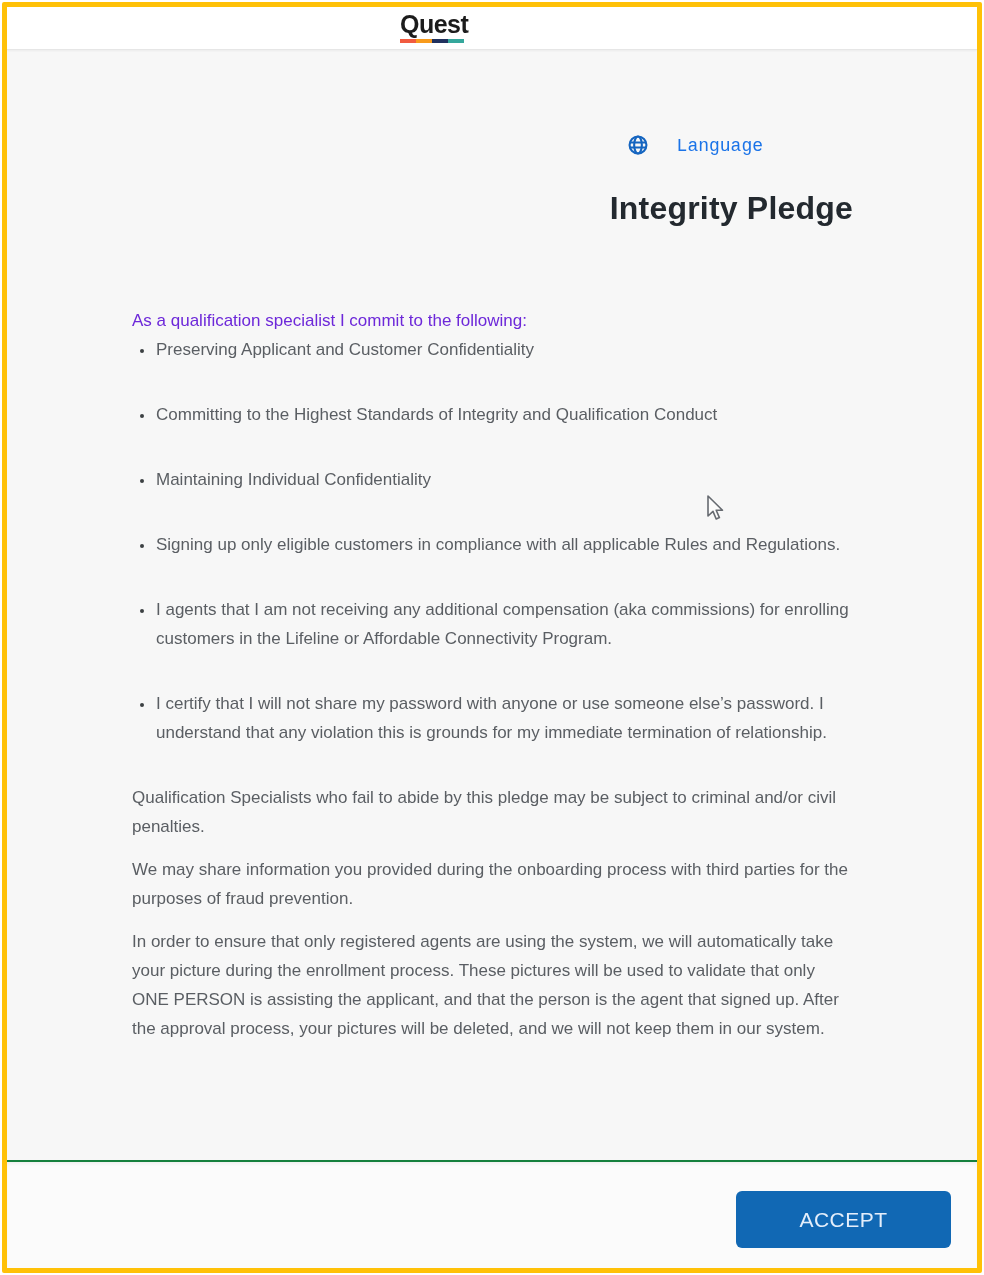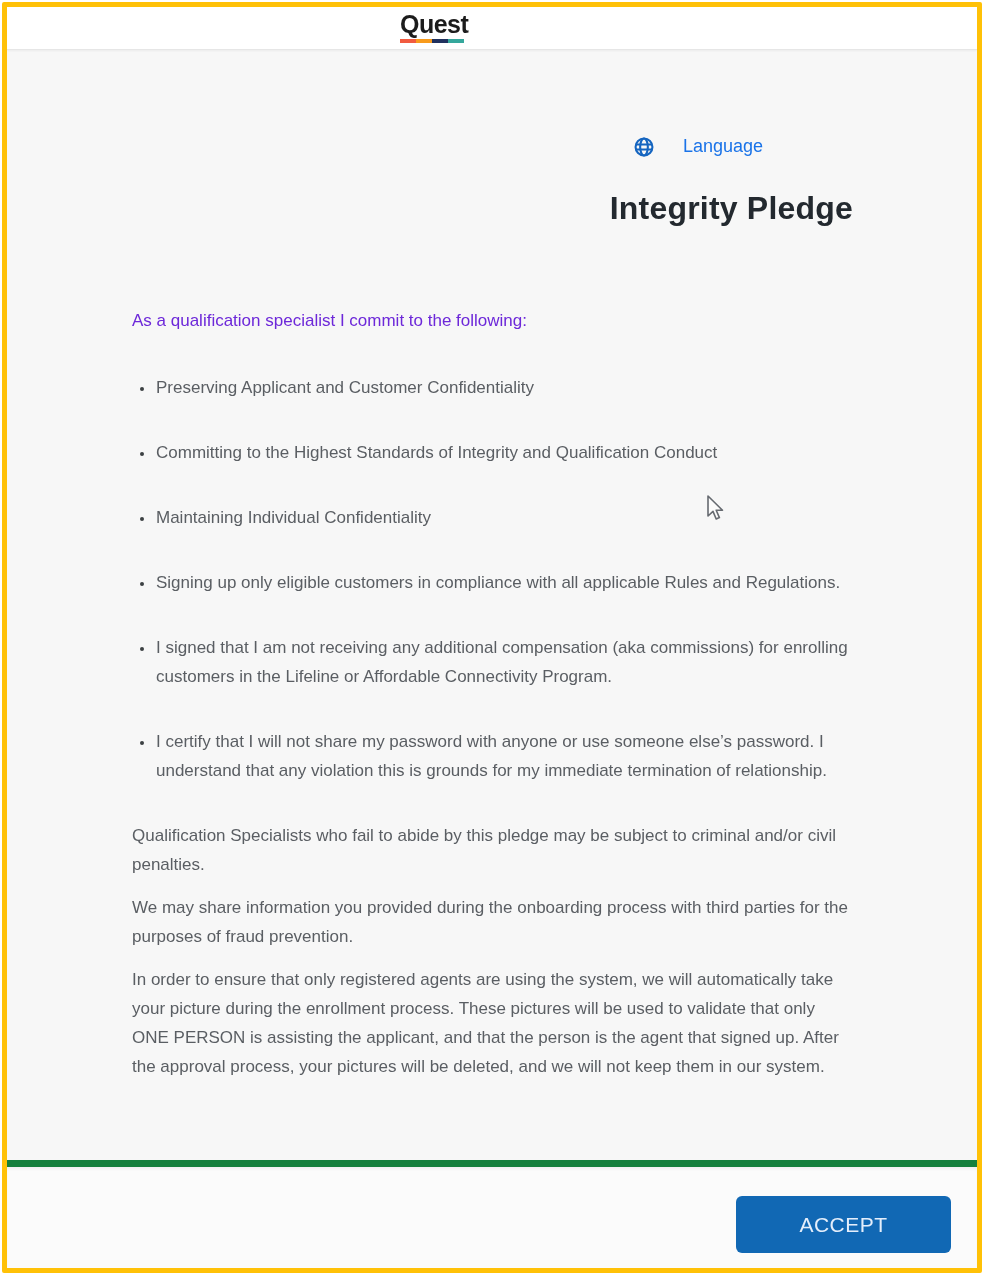--- a/index.html
+++ b/index.html
@@ -58,24 +58,25 @@
     flex: 1 1 auto;
     background: #f7f7f7;
     padding: 36px 124px 0 125px;
     position: relative;
     overflow: hidden;
   }
   .language {
     position: absolute;
     top: 84px; right: 214px;
     display: inline-flex;
-    align-items: flex-end;
+    align-items: flex-start;
     gap: 28px;
     cursor: pointer;
     text-decoration: none;
+    font-family: Liberation Mono, monospace;
   }
   .language .lang-label {
     color: #1A73E8;
     font-size: 18px;
     line-height: 24px;
   }
   .globe-svg { display: block; }
   .page-title {
     margin-top: 100px;
     text-align: right;
@@ -85,21 +86,20 @@
     color: #23292F;
     letter-spacing: 0.2px;
   }
   .intro {
     margin-top: 76px;
     font-size: 17px;
     line-height: 29px;
     color: #6d28d9;
   }
   .pledge-list {
-    margin-top: 38px;
     list-style: disc outside;
     padding-left: 23px;
   }
   .pledge-list li {
     font-size: 17px;
     line-height: 29px;
     color: #5A5E63;
     margin-bottom: 36px;
     padding-left: 1px;
   }
@@ -108,21 +108,21 @@
     font-size: 17px;
     line-height: 29px;
     color: #5A5E63;
     margin-top: 14px;
   }
   .para.first { margin-top: 34px; }
   
   .footer {
     flex: 0 0 108px;
     background: #fbfbfb;
-    border-top: 7px solid #15803d;
+    border-top: 2px solid #15803d;
     box-shadow: inset 0 3px 4px -2px rgba(0,0,0,0.07);
     display: flex;
     justify-content: flex-end;
     align-items: flex-start;
     padding: 29px 26px 12px 0;
     position: relative;
     z-index: 2;
   }
   .accept-btn {
     width: 215px;
@@ -174,21 +174,21 @@
 
     <h1 class="page-title">Integrity Pledge</h1>
 
     <p class="intro">As a qualification specialist I commit to the following:</p>
 
     <ul class="pledge-list">
       <li>Preserving Applicant and Customer Confidentiality</li>
       <li>Committing to the Highest Standards of Integrity and Qualification Conduct</li>
       <li>Maintaining Individual Confidentiality</li>
       <li>Signing up only eligible customers in compliance with all applicable Rules and Regulations.</li>
-      <li>I signed that I am not receiving any additional compensation (aka commissions) for enrolling customers in the Lifeline or Affordable Connectivity Program.</li>
+      <li>I agents that I am not receiving any additional compensation (aka commissions) for enrolling customers in the Lifeline or Affordable Connectivity Program.</li>
       <li>I certify that I will not share my password with anyone or use someone else’s password. I understand that any violation this is grounds for my immediate termination of relationship.</li>
     </ul>
 
     <p class="para first">Qualification Specialists who fail to abide by this pledge may be subject to criminal and/or civil penalties.</p>
     <p class="para">We may share information you provided during the onboarding process with third parties for the purposes of fraud prevention.</p>
     <p class="para">In order to ensure that only registered agents are using the system, we will automatically take your picture during the enrollment process. These pictures will be used to validate that only ONE PERSON is assisting the applicant, and that the person is the agent that signed up. After the approval process, your pictures will be deleted, and we will not keep them in our system.</p>
 
   </main>
 
   <footer class="footer">

